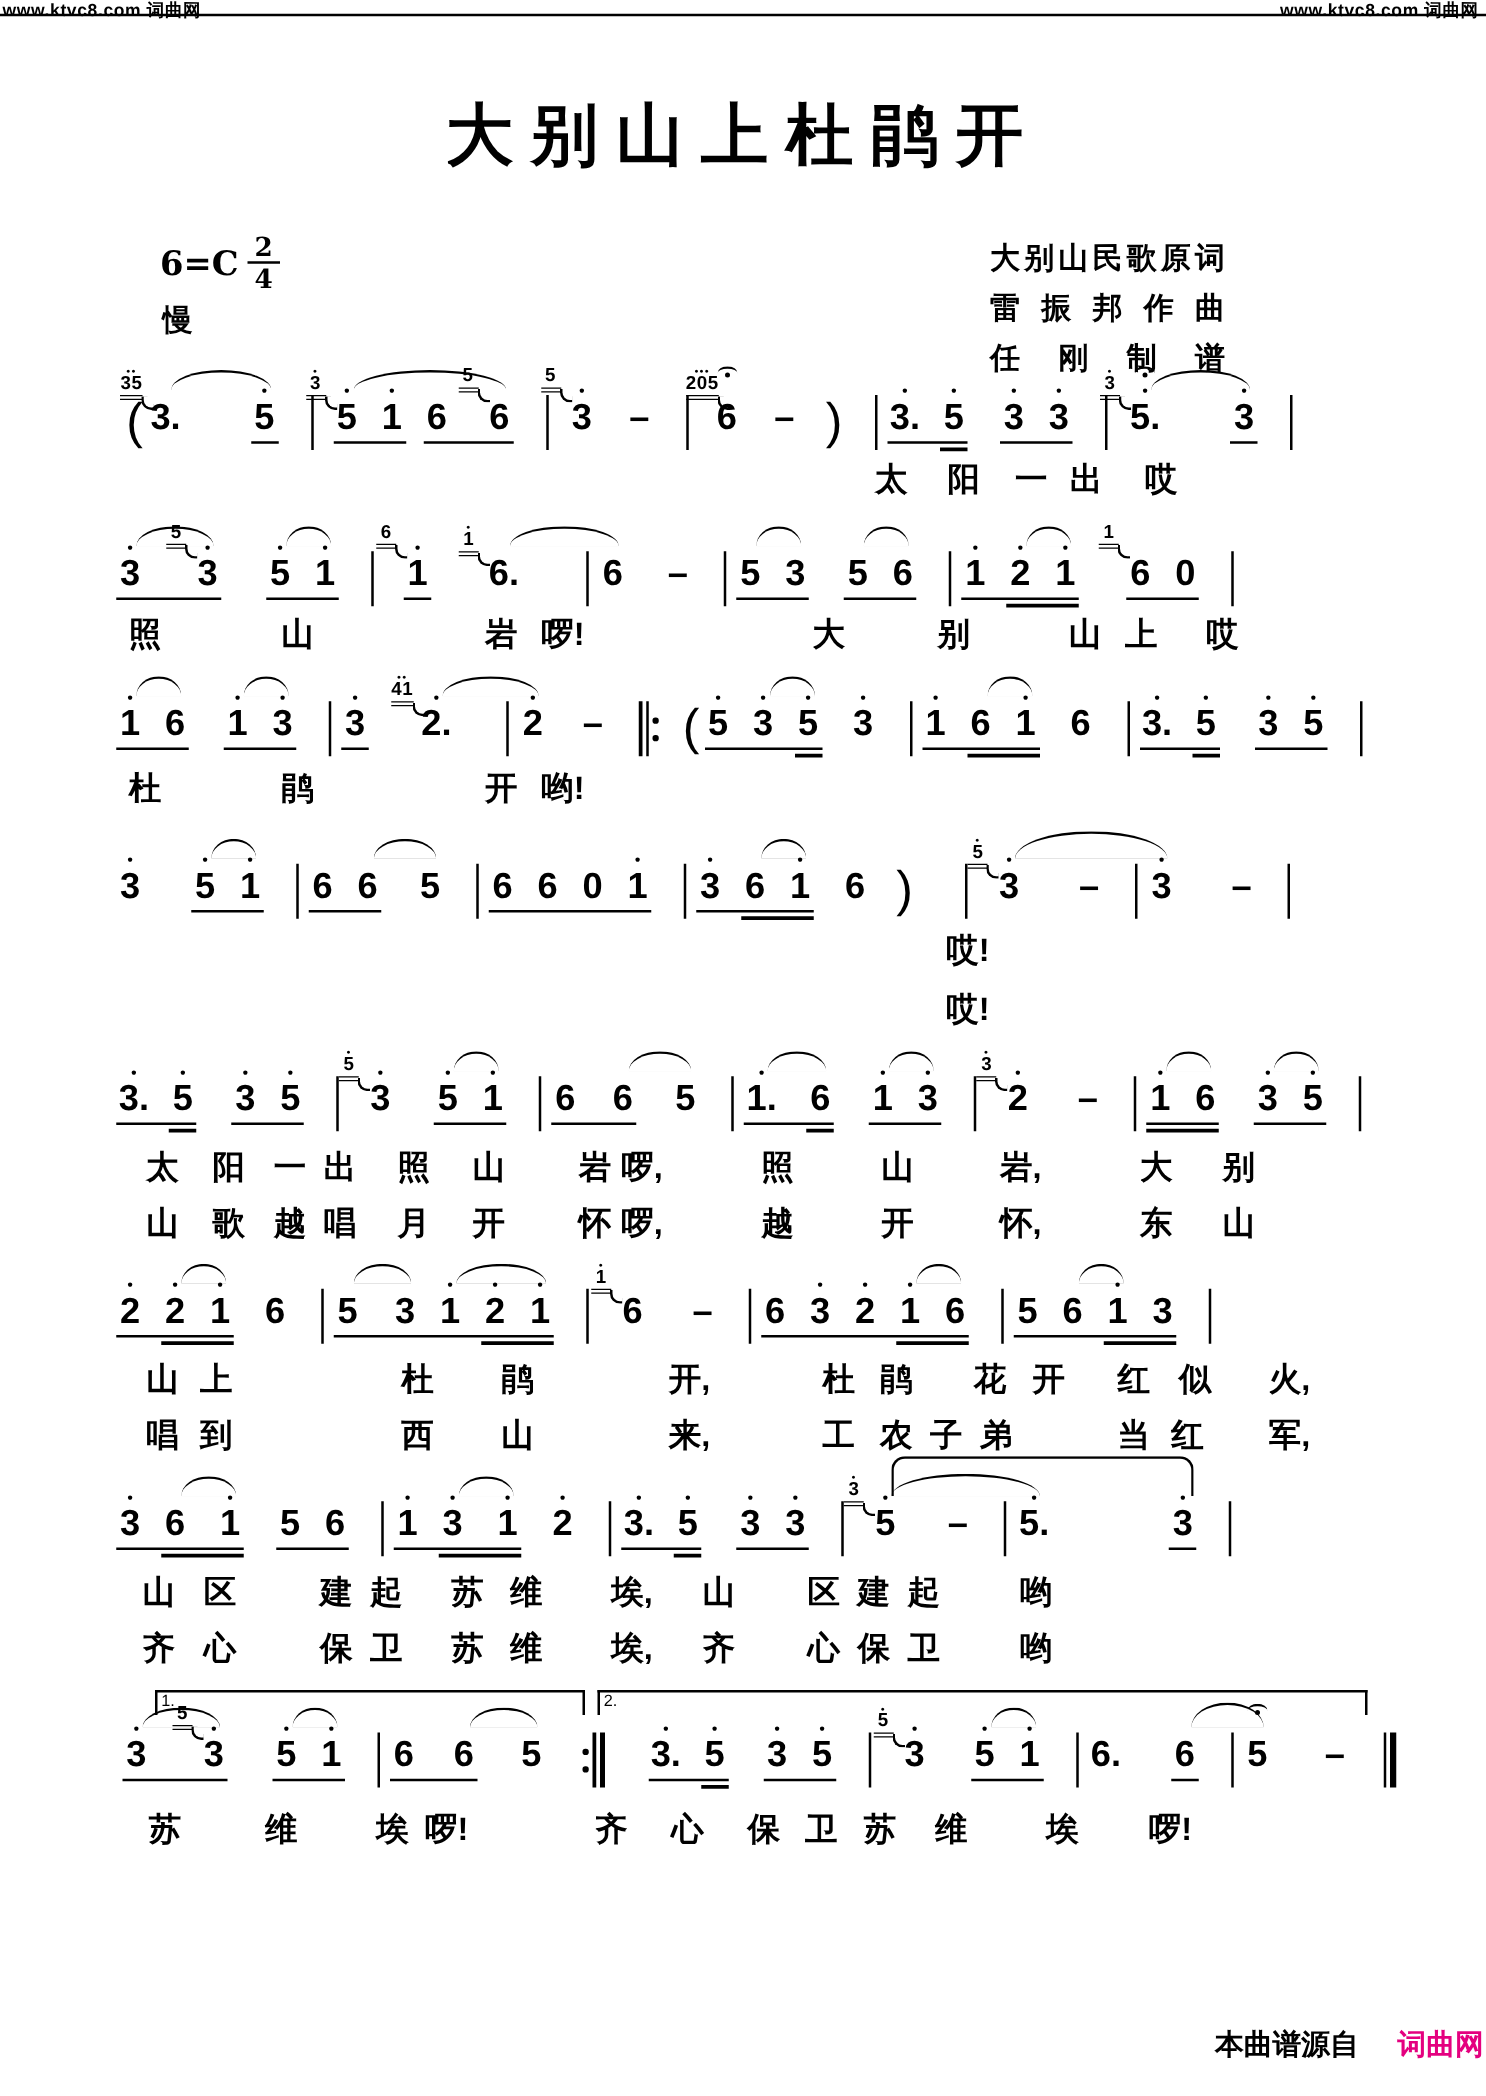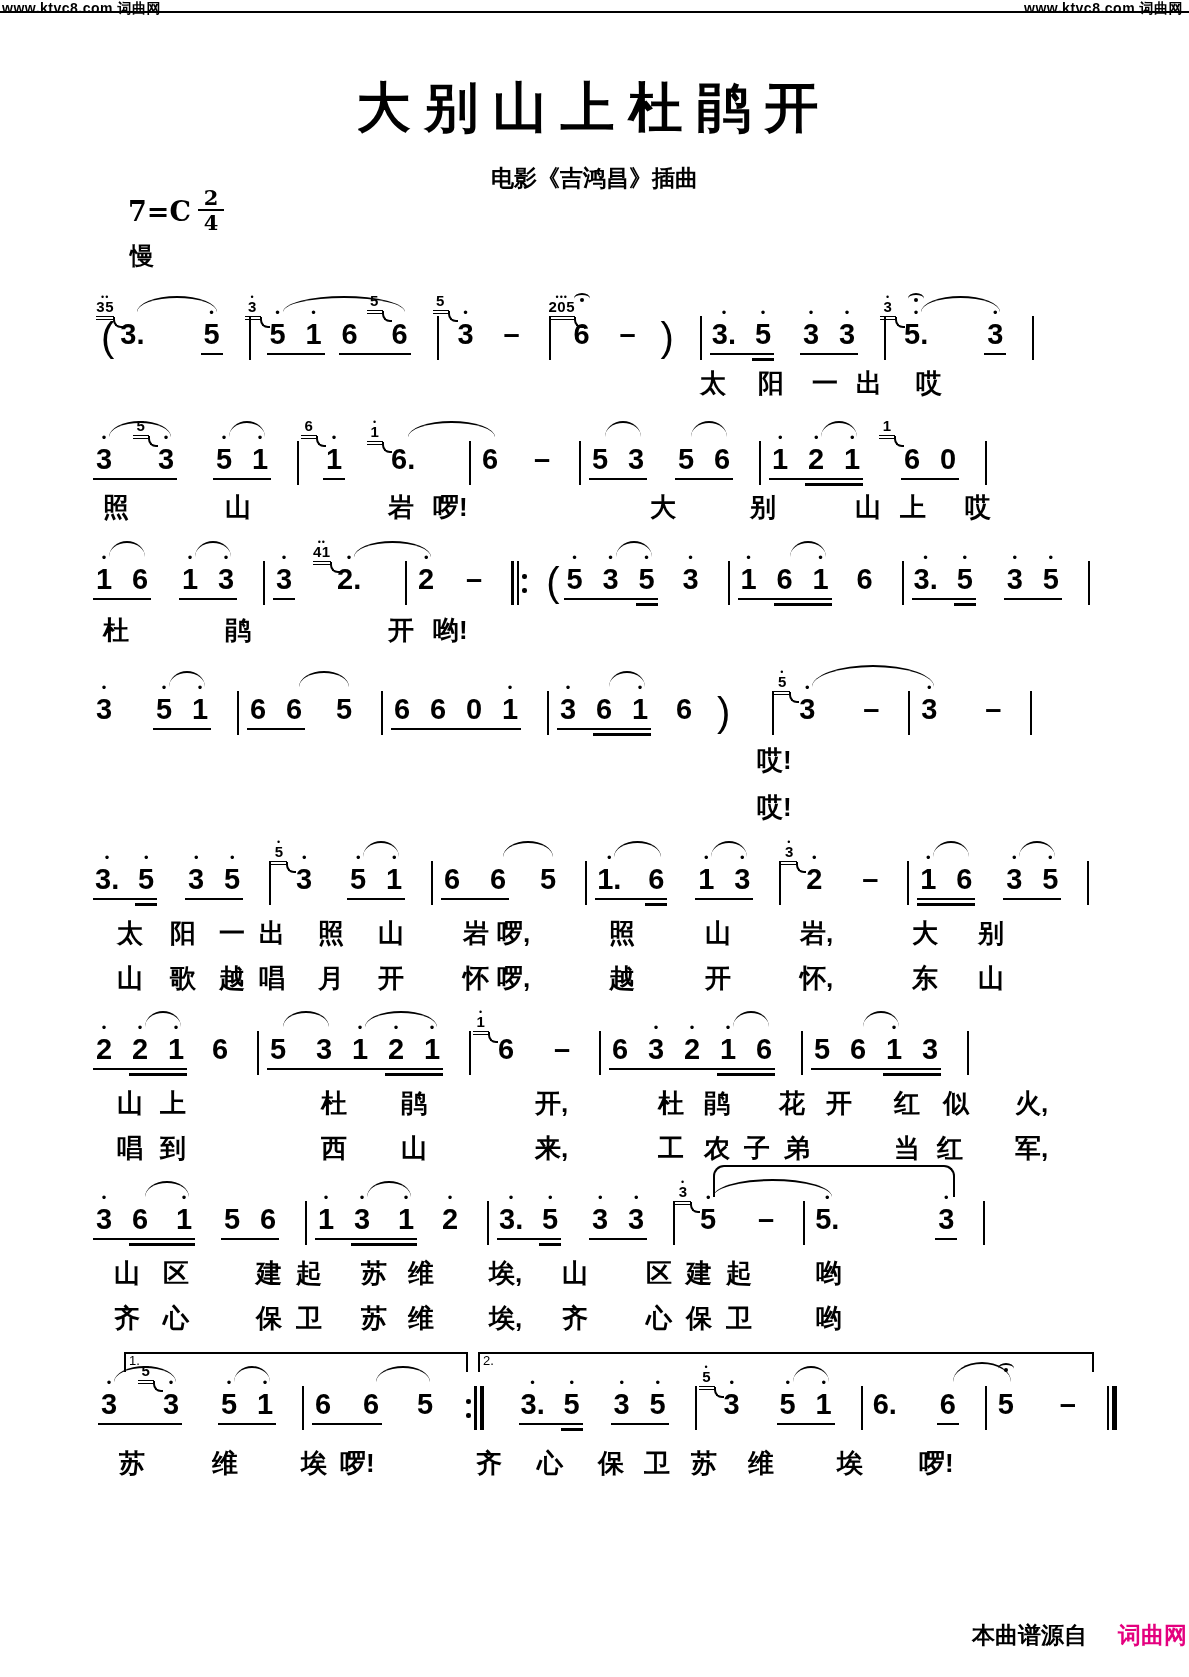--- a/index.html
+++ b/index.html
@@ -53,27 +53,31 @@
   .foot-site{position:absolute;left:1118px;top:1620px;font-size:23px;font-weight:700;}
 </style>
 </head>
 <body>
 
 <div id="page">
   <div class="topline"></div>
   <div class="site left">www.ktvc8.com 词曲网</div>
   <div class="site right">www.ktvc8.com 词曲网</div>
   <h1 id="title">大别山上杜鹃开</h1>
-  <div id="subtitle">电影《吉鸿昌》插曲</div>
-  <div class="meta-key">7=C</div>
+  <div class="meta-key">6=C</div>
   <div class="meter">
     <div class="num">2</div>
     <div>4</div>
   </div>
   <div class="tempo">慢</div>
+  <div class="credits">
+    <div class="credit">大别山民歌原词</div>
+    <div class="credit">雷振邦作曲</div>
+    <div class="credit">任刚制谱</div>
+  </div>
   <div class="foot-src">本曲谱源自</div>
   <div class="foot-site" style="color: rgb(228, 0, 127);">词曲网</div>
 <div class="mline" style="left: 95px; top: 308px;"><span class="paren">(</span><span class="tok"><div class="dt">&nbsp;</div><div class="dg">3.</div><div class="gr">
           <div class="gd">••</div>
           <div class="gt">35</div>
           <div class="gu"></div>
           <div class="gu"></div>
           <div class="hk"></div>
         </div></span><span class="tok" style="margin-left: 40px;"><div class="dt">•</div><div class="dg">5</div></span><span class="bar"></span><span class="tok" style="margin-left: 8px;"><div class="dt">•</div><div class="dg">5</div><div class="gr">
           <div class="gd">•</div>

